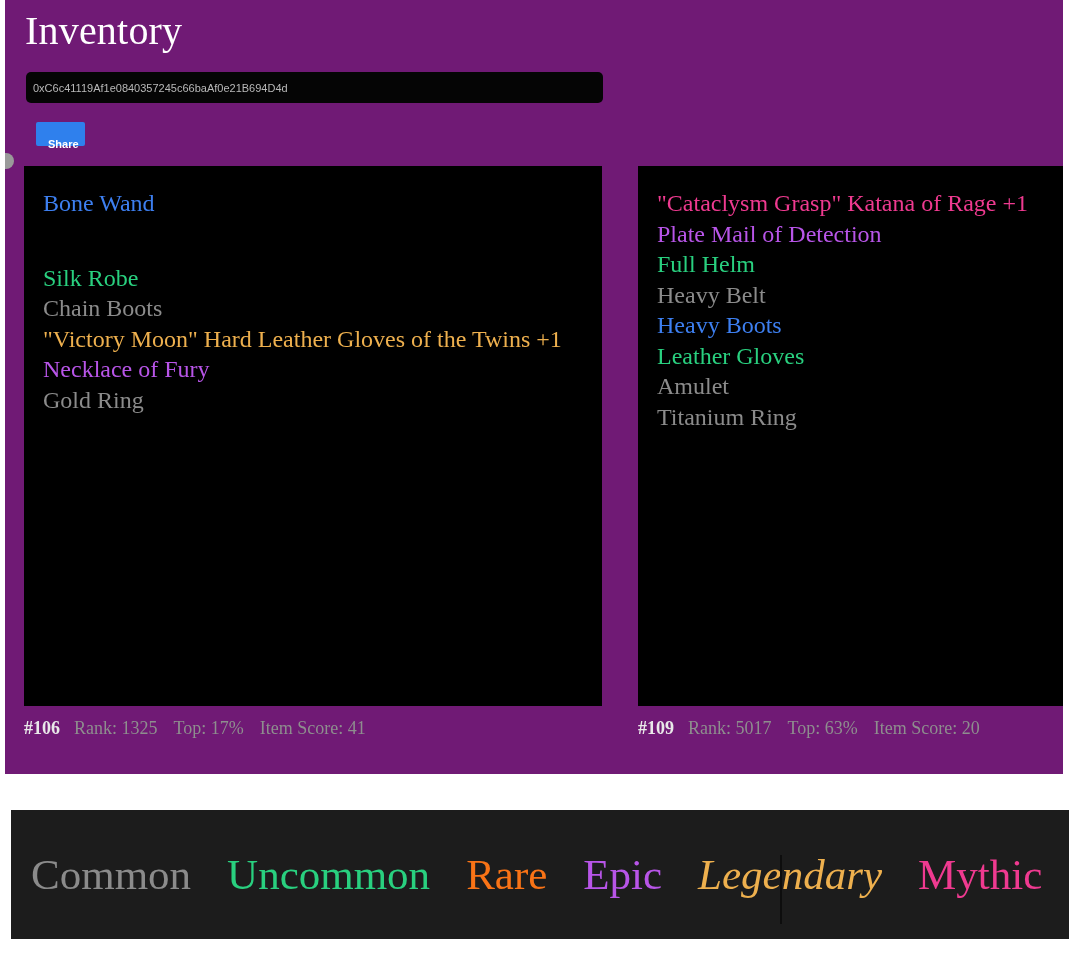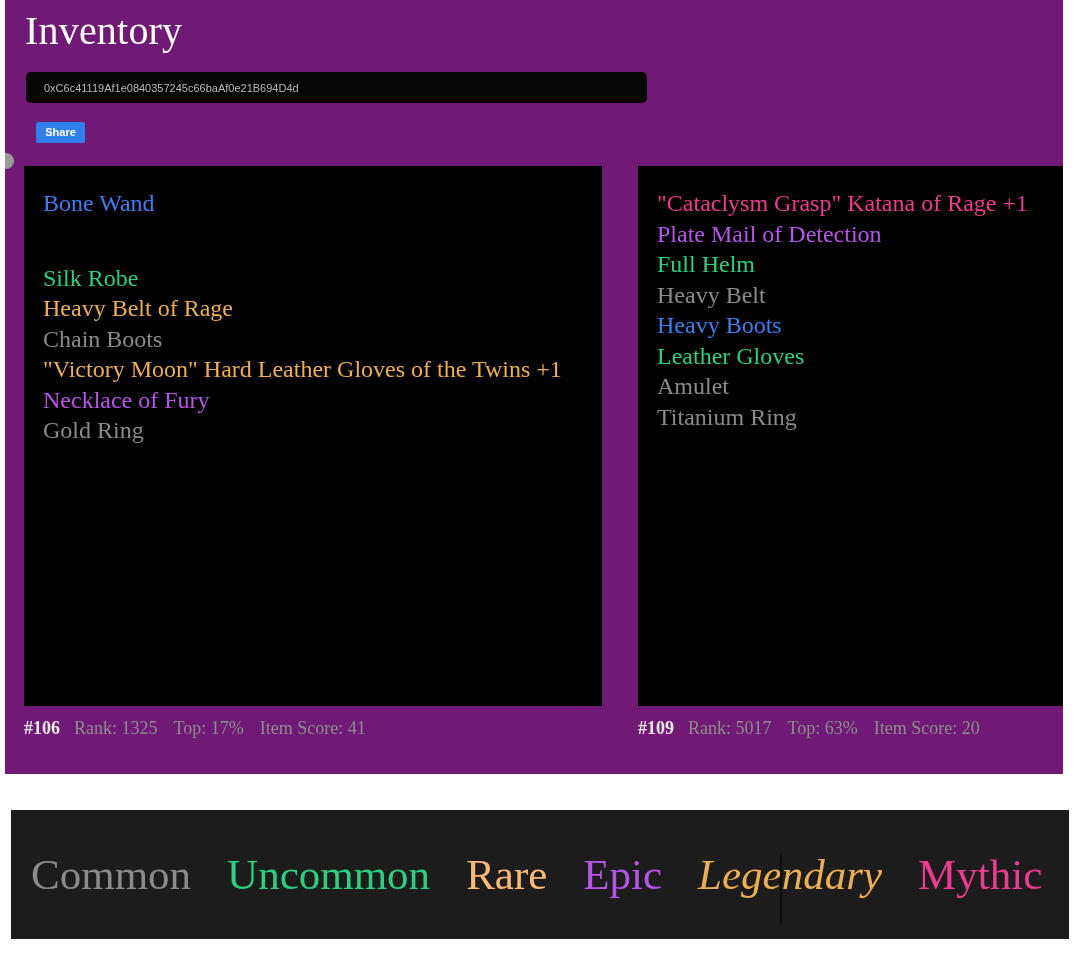--- a/index.html
+++ b/index.html
@@ -38,49 +38,49 @@
     font-size: 40px;
     line-height: 50px;
     color: #ffffff;
     letter-spacing: 0.2px;
   }
 
   .address-field {
     position: absolute;
     left: 21px;
     top: 72px;
-    width: 621px;
+    width: 577px;
     height: 31px;
     background: #050505;
     border: none;
     border-radius: 5px;
     color: #b9b9b9;
     font-family: "Liberation Sans", sans-serif;
     font-size: 11px;
-    padding: 0 18px;
+    padding: 0 7px;
     box-sizing: border-box;
     outline: none;
   }
   .address-field::placeholder { color: #6d6d6d; }
 
   .share-button {
     position: absolute;
     left: 31px;
     top: 122px;
     width: 49px;
     height: 21px;
     background: #2f80ed;
     border: none;
     border-radius: 2px;
     color: #ffffff;
     font-family: "Liberation Sans", sans-serif;
     font-size: 11px;
     font-weight: bold;
     cursor: pointer;
-    padding: 0;
+    padding: 12px;
     line-height: 21px;
     text-align: center;
   }
 
   
   .edge-handle {
     position: absolute;
     left: -7px;
     top: 153px;
     width: 16px;
@@ -199,21 +199,20 @@
 
     <button class="share-button">Share</button>
 
     <div class="edge-handle"></div>
 
     <div class="cards-row" id="cards-row">
         <div class="bag-card left">
           <div class="bag-body">
             <div class="item-line" style="color: rgb(61, 127, 240);">Bone Wand</div>
             <div class="item-line" style="color: rgb(41, 208, 127); margin-top: 44px;">Silk Robe</div>
-            <div class="item-line" style="color: rgb(238, 176, 78);">Heavy Belt of Rage</div>
             <div class="item-line" style="color: rgb(139, 139, 139);">Chain Boots</div>
             <div class="item-line" style="color: rgb(238, 176, 78);">"Victory Moon" Hard Leather Gloves of the Twins +1</div>
             <div class="item-line" style="color: rgb(184, 85, 232);">Necklace of Fury</div>
             <div class="item-line" style="color: rgb(139, 139, 139);">Gold Ring</div>
           </div>
           <div class="bag-footer">
             <span class="bag-id">#106</span>
             <span class="stat">Rank: 1325</span>
             <span class="stat">Top: 17%</span>
             <span class="stat">Item Score: 41</span>
@@ -237,21 +236,21 @@
             <span class="stat">Item Score: 20</span>
           </div>
         </div>
       </div>
   </div>
 
   <div class="legend-bar">
     <div class="legend-inner" id="legend-inner">
         <div class="legend-item" style="color: rgb(139, 139, 139);">Common</div>
         <div class="legend-item" style="color: rgb(41, 208, 127);">Uncommon</div>
-        <div class="legend-item" style="color: #fdba74;">Rare</div>
+        <div class="legend-item" style="color: #f97316;">Rare</div>
         <div class="legend-item" style="color: rgb(184, 85, 232);">Epic</div>
         <div class="legend-item" style="color: rgb(238, 176, 78); font-style: italic;">Legendary</div>
         <div class="legend-item" style="color: rgb(239, 58, 144);">Mythic</div>
       </div>
   </div>
 
   <div class="text-caret"></div>
 </div>
 
 </body></html>

